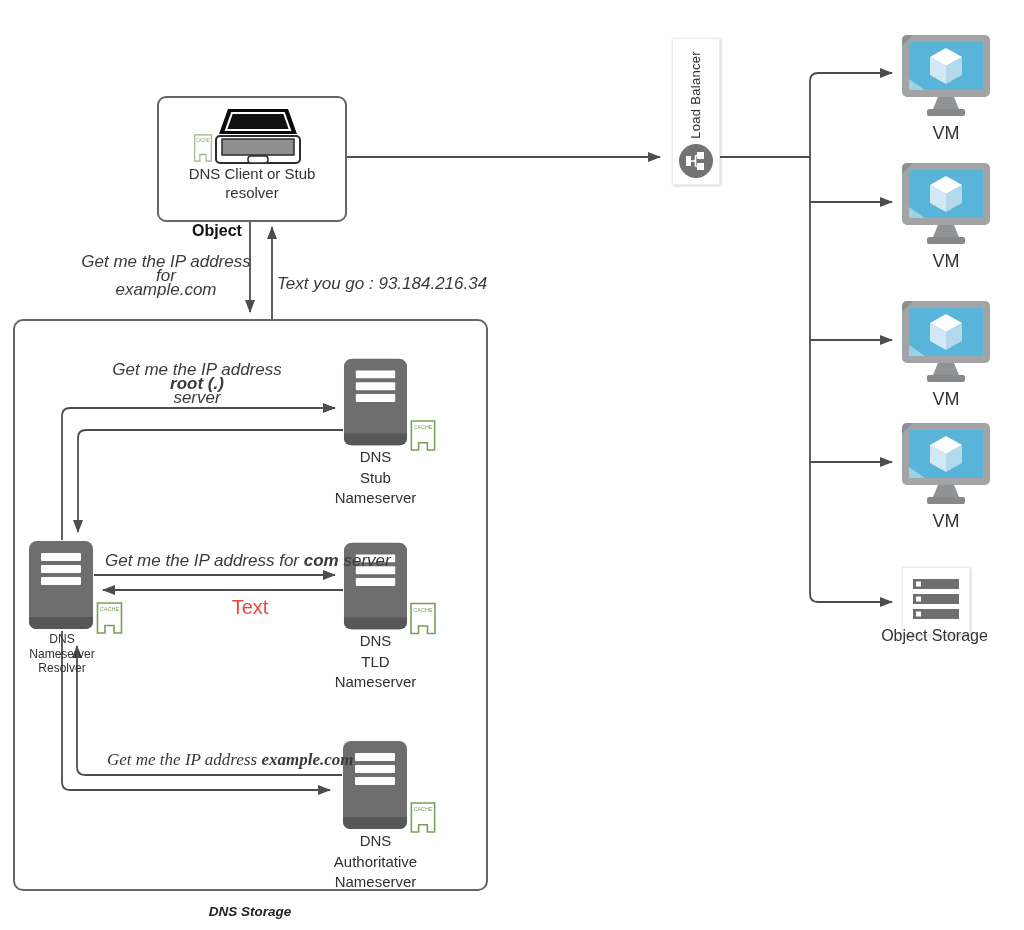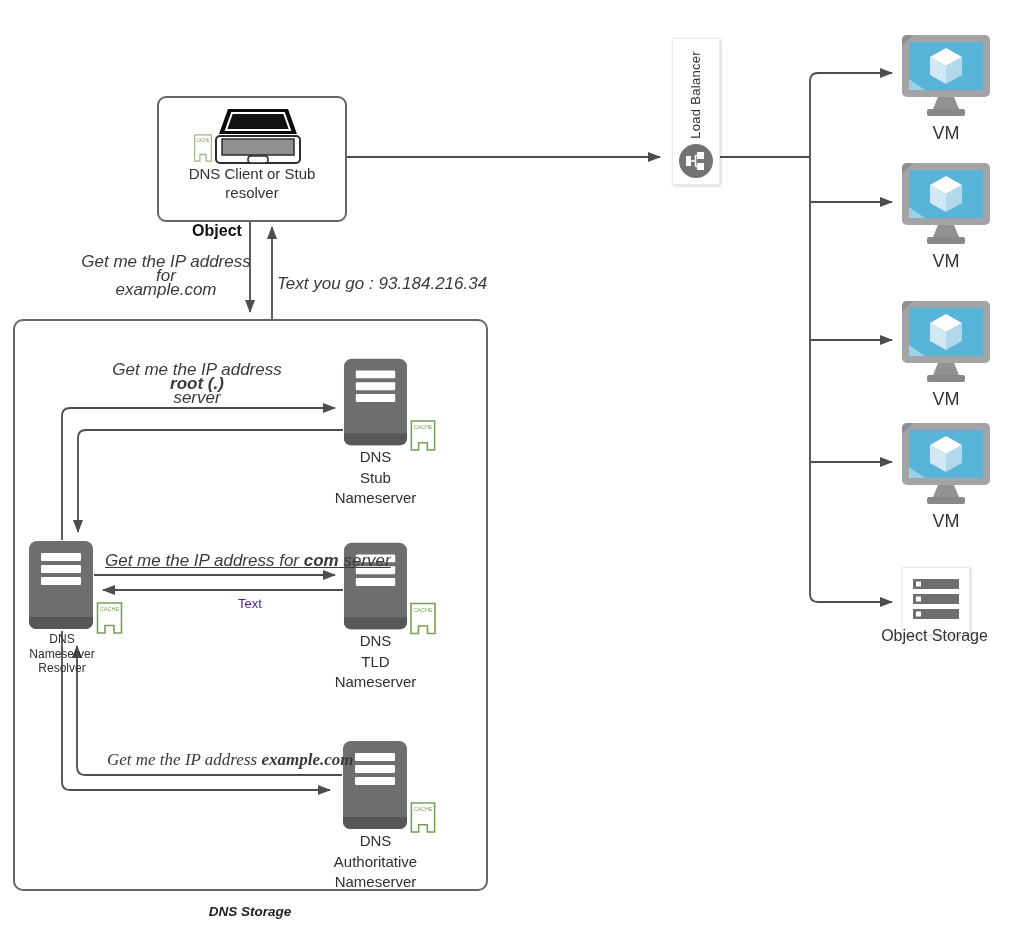--- a/index.html
+++ b/index.html
@@ -19,21 +19,21 @@
   .container-box{background:transparent;}
   .card{position:absolute;background:#fff;border:1px solid #ececec;
         box-shadow:1px 1px 3px rgba(0,0,0,0.18);z-index:2;}
   .lb-label{writing-mode:vertical-rl;transform:rotate(180deg);
         font-size:13px;color:#333;letter-spacing:0.3px;}
   .caption-bold{font-weight:bold;font-size:16px;color:#111;}
   .caption-italic{font-weight:bold;font-style:italic;font-size:13.5px;color:#222;}
   .vm-label{font-size:18px;color:#333;}
   .os-label{font-size:16px;color:#333;}
   .client-title{font-size:15px;line-height:19px;color:#333;text-align:center;}
-  .text-label{font-size:13px;color:#4c1d95;}
+  .text-label{font-size:20px;color:#ef4444;}
 </style>
 </head>
 <body>
 
 <div id="canvas">
 
   <svg id="wires" width="1024" height="930">
     <defs>
       <marker id="arr" markerWidth="13" markerHeight="10" refX="12" refY="5" orient="auto" markerUnits="userSpaceOnUse">
         <path d="M0,0 L13,5 L0,10 Z" fill="#4d4d4d"></path>
@@ -100,21 +100,21 @@
   </div>
 
   <div class="box container-box" style="left:13px;top:319px;width:471px;height:568px;border-radius:10px;"></div>
   <div class="lbl caption-italic" style="left:150px;top:904px;width:200px;">DNS Storage</div>
 
   <div class="lbl ann" style="left:97px;top:363px;width:200px;">
     <div><span>Get me the IP address </span><span style="font-weight:bold">root (.)</span></div>
     <div>server</div>
   </div>
 
-  <div class="lbl ann" style="left:105px;top:554px;width:225px;white-space:nowrap;text-decoration:underline;">
+  <div class="lbl ann" style="left:105px;top:554px;width:225px;white-space:nowrap;">
     <span>Get me the IP address for </span><span style="font-weight:bold">com</span><span> server</span>
   </div>
 
   <div class="lbl text-label" style="left:218px;top:596px;width:64px;">Text</div>
 
   <div class="lbl ann" style="left:107px;top:753px;width:220px;white-space:nowrap;font-family:Liberation Serif, serif;">
     <span>Get me the IP address </span><span style="font-weight:bold">example.com</span>
   </div>
 
   <div class="node" style="left:28px;top:540px;">

